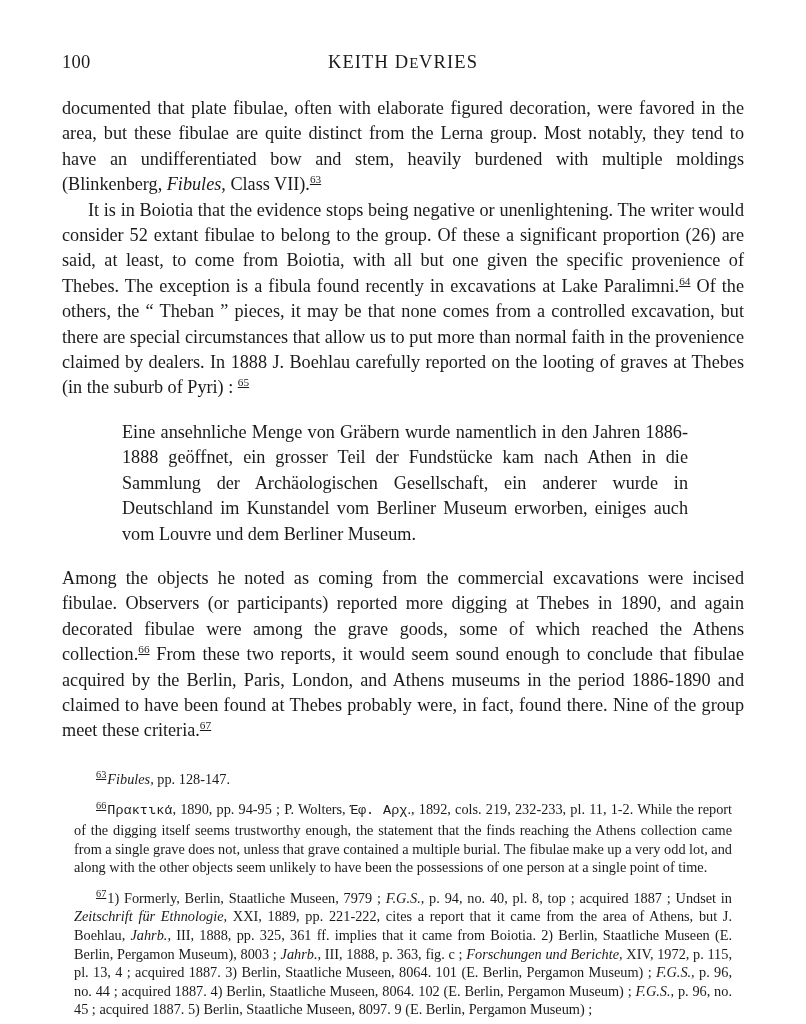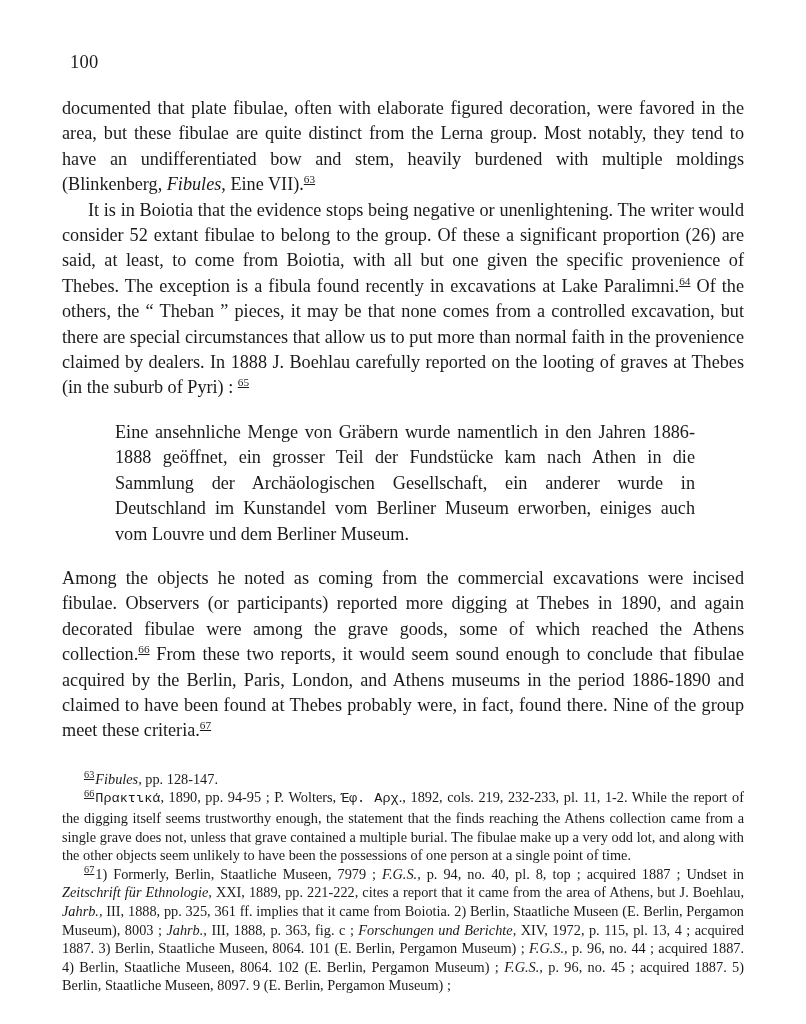--- a/index.html
+++ b/index.html
@@ -20,21 +20,21 @@
     box-sizing: border-box;
     padding: 52px 62px 20px 62px;
   }
   .running-head {
     position: relative;
     height: 34px;
     margin-bottom: 10px;
   }
   .folio {
     position: absolute;
-    left: 8px;
+    left: 0;
     top: 0;
     font-size: 18.5px;
     letter-spacing: 0.3px;
   }
   .head-title {
     text-align: center;
     font-size: 18.5px;
     letter-spacing: 1.1px;
   }
   .head-title .sc {
@@ -52,29 +52,29 @@
   .body-text p.indent {
     text-indent: 26px;
   }
   .quote {
     margin: 19px 0 19px 0;
     padding: 0 48px 0 52px;
     font-size: 14.6px;
     line-height: 20.4px;
     text-align: justify;
   }
-  .quote p { margin: 1px; }
+  .quote p { margin: 8px; }
   .notes {
     margin-top: 26px;
     font-size: 14.3px;
     line-height: 18.6px;
     text-align: justify;
   }
   .notes p {
-    margin: 0;
+    margin: 12px;
   }
   .notes p.ind {
     text-indent: 22px;
   }
   sup {
     font-size: 0.62em;
     vertical-align: super;
     line-height: 0;
     text-decoration: underline;
   }
@@ -87,25 +87,26 @@
   i { font-style: italic; }
   .gk { font-family: Liberation Mono, monospace; font-size: 0.95em; }
 </style>
 </head>
 <body>
 
 <div class="page">
 
   <div class="running-head">
     <div class="folio">100</div>
+    <div class="head-title"><span>KEITH D</span><span class="sc">E</span><span>VRIES</span></div>
   </div>
 
   <div class="body-text">
 
-    <p><span>documented that plate fibulae, often with elaborate figured decoration, were favored in the area, but these fibulae are quite distinct from the Lerna group. Most notably, they tend to have an undifferentiated bow and stem, heavily burdened with multiple moldings (Blinkenberg, </span><i>Fibules,</i><span> Eine VII).</span><sup>63</sup></p>
+    <p><span>documented that plate fibulae, often with elaborate figured decoration, were favored in the area, but these fibulae are quite distinct from the Lerna group. Most notably, they tend to have an undifferentiated bow and stem, heavily burdened with multiple moldings (Blinkenberg, </span><i>Fibules,</i><span> Class VII).</span><sup>63</sup></p>
 
     <p class="indent"><span>It is in Boiotia that the evidence stops being negative or unenlightening. The writer would consider 52 extant fibulae to belong to the group. Of these a significant proportion (26) are said, at least, to come from Boiotia, with all but one given the specific provenience of Thebes. The exception is a fibula found recently in excavations at Lake Paralimni.</span><sup>64</sup><span> Of the others, the “ Theban ” pieces, it may be that none comes from a controlled excavation, but there are special circumstances that allow us to put more than normal faith in the provenience claimed by dealers. In 1888 J. Boehlau carefully reported on the looting of graves at Thebes (in the suburb of Pyri) : </span><sup>65</sup></p>
 
     <div class="quote">
       <p>Eine ansehnliche Menge von Gräbern wurde namentlich in den Jahren 1886-1888 geöffnet, ein grosser Teil der Fundstücke kam nach Athen in die Sammlung der Archäologischen Gesellschaft, ein anderer wurde in Deutschland im Kunstandel vom Berliner Museum erworben, einiges auch vom Louvre und dem Berliner Museum.</p>
     </div>
 
     <p><span>Among the objects he noted as coming from the commercial excavations were incised fibulae. Observers (or participants) reported more digging at Thebes in 1890, and again decorated fibulae were among the grave goods, some of which reached the Athens collection.</span><sup>66</sup><span> From these two reports, it would seem sound enough to conclude that fibulae acquired by the Berlin, Paris, London, and Athens museums in the period 1886-1890 and claimed to have been found at Thebes probably were, in fact, found there. Nine of the group meet these criteria.</span><sup>67</sup></p>
 
   </div>

